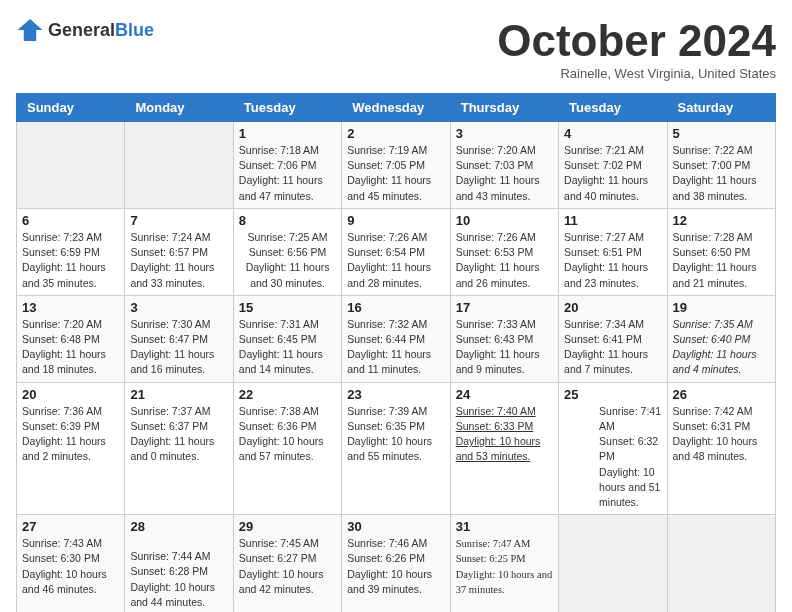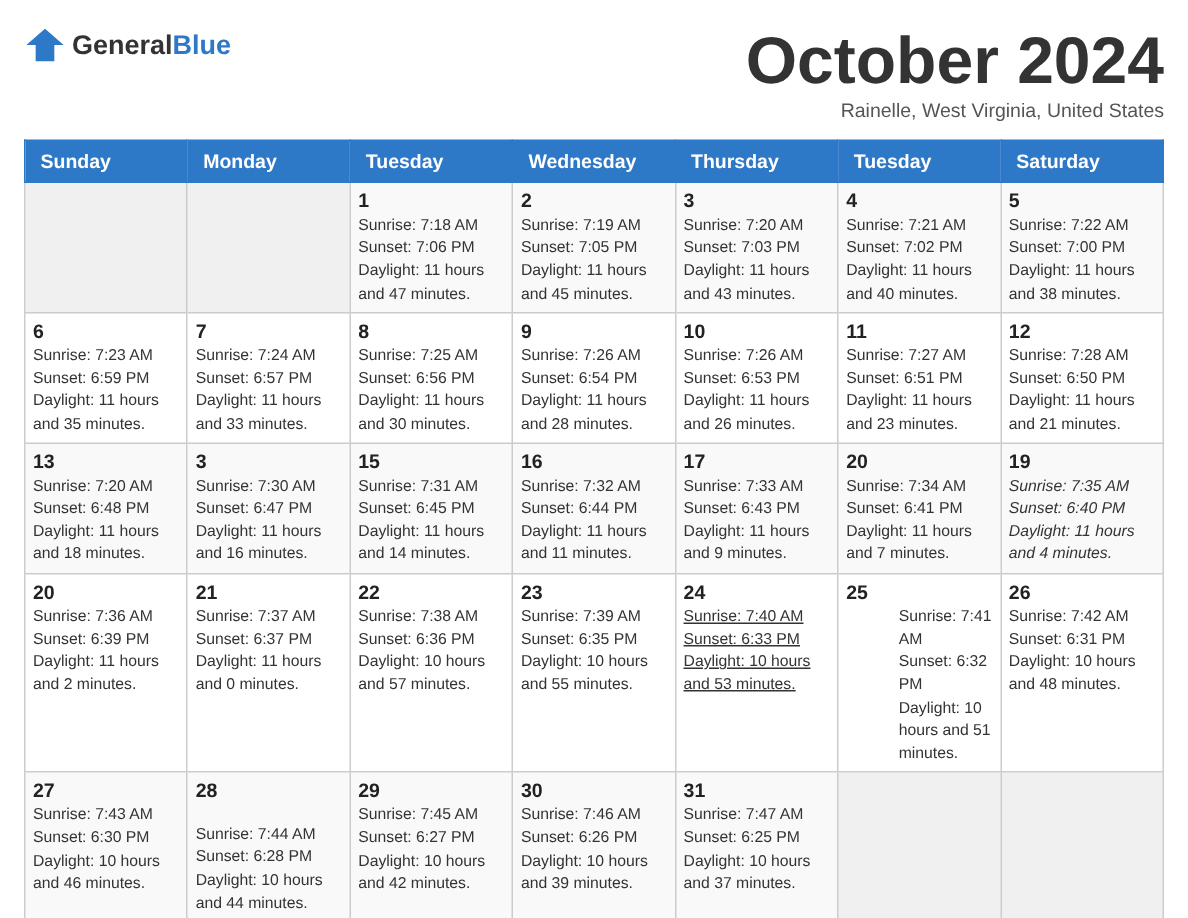--- a/index.html
+++ b/index.html
@@ -160,21 +160,21 @@
 Daylight: 11 hours and 35 minutes.</div>
         </td>
         <td>
           <div class="day-num">7</div>
           <div class="day-detail" style="white-space: pre-line;">Sunrise: 7:24 AM
 Sunset: 6:57 PM
 Daylight: 11 hours and 33 minutes.</div>
         </td>
         <td>
           <div class="day-num">8</div>
-          <div class="day-detail" style="white-space: pre-line;">Sunrise: 7:25 AM
+          <div class="day-detail" style="white-space: pre-line; text-align: center;">Sunrise: 7:25 AM
 Sunset: 6:56 PM
 Daylight: 11 hours and 30 minutes.</div>
         </td>
         <td>
           <div class="day-num">9</div>
           <div class="day-detail" style="white-space: pre-line;">Sunrise: 7:26 AM
 Sunset: 6:54 PM
 Daylight: 11 hours and 28 minutes.</div>
         </td>
         <td>
@@ -304,21 +304,21 @@
 Daylight: 10 hours and 42 minutes.</div>
         </td>
         <td>
           <div class="day-num">30</div>
           <div class="day-detail" style="white-space: pre-line;">Sunrise: 7:46 AM
 Sunset: 6:26 PM
 Daylight: 10 hours and 39 minutes.</div>
         </td>
         <td>
           <div class="day-num">31</div>
-          <div class="day-detail" style="white-space: pre-line;">Sunrise: 7:47 AM
+          <div class="day-detail" style="white-space: pre-line; font-family: Liberation Serif, serif;">Sunrise: 7:47 AM
 Sunset: 6:25 PM
 Daylight: 10 hours and 37 minutes.</div>
         </td>
         <td class="empty"></td>
         <td class="empty"></td>
       </tr>
     </tbody>
 </table>
 
 </body></html>

